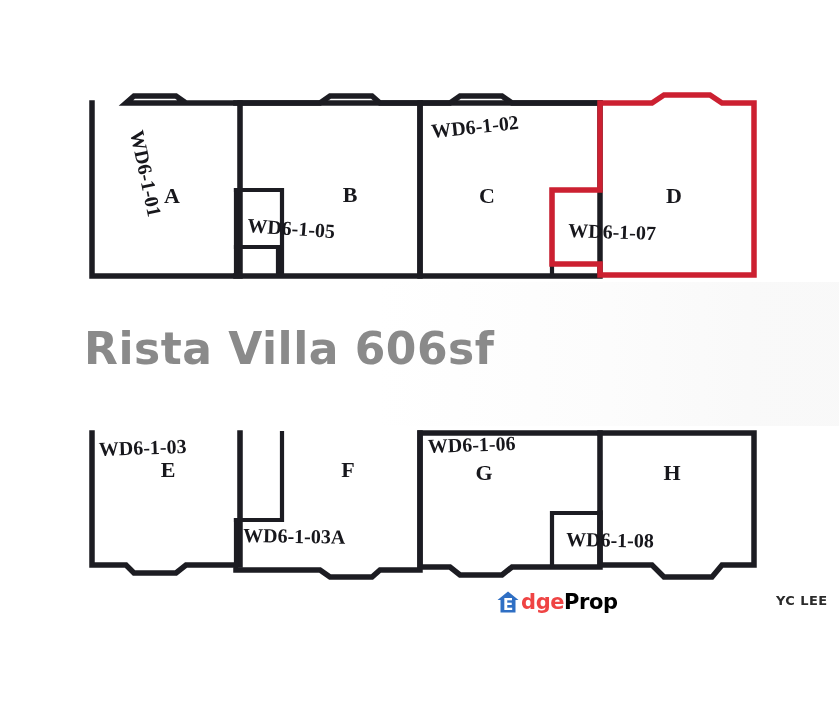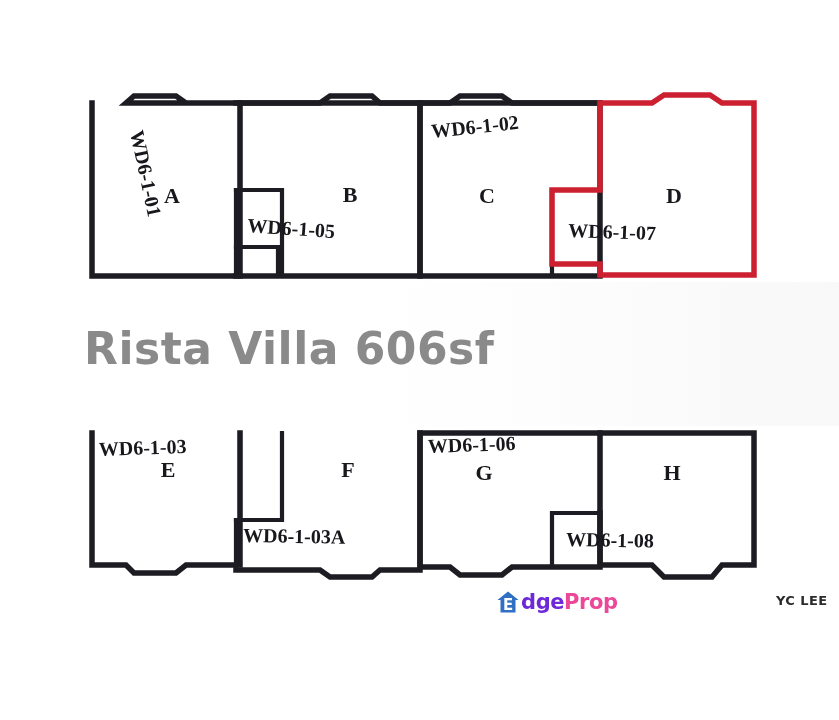--- a/index.html
+++ b/index.html
@@ -109,22 +109,22 @@
     margin-right: 1px;
     position: relative;
   }
   #edgeprop-wordmark {
     font-family: "DejaVu Sans", sans-serif;
     font-size: 21px;
     font-weight: 700;
     letter-spacing: -0.4px;
     line-height: 24px;
   }
-  .ep-dge { color: #6d28d9; }
-  .ep-prop { color: #ec4899; }
+  .ep-dge { color: #ef4444; }
+  .ep-prop { color: #000000; }
 
   
   #agent-watermark {
     position: absolute;
     left: 776px;
     top: 593px;
     font-family: "DejaVu Sans", sans-serif;
     font-size: 13px;
     font-weight: 700;
     color: #2b2b2b;

